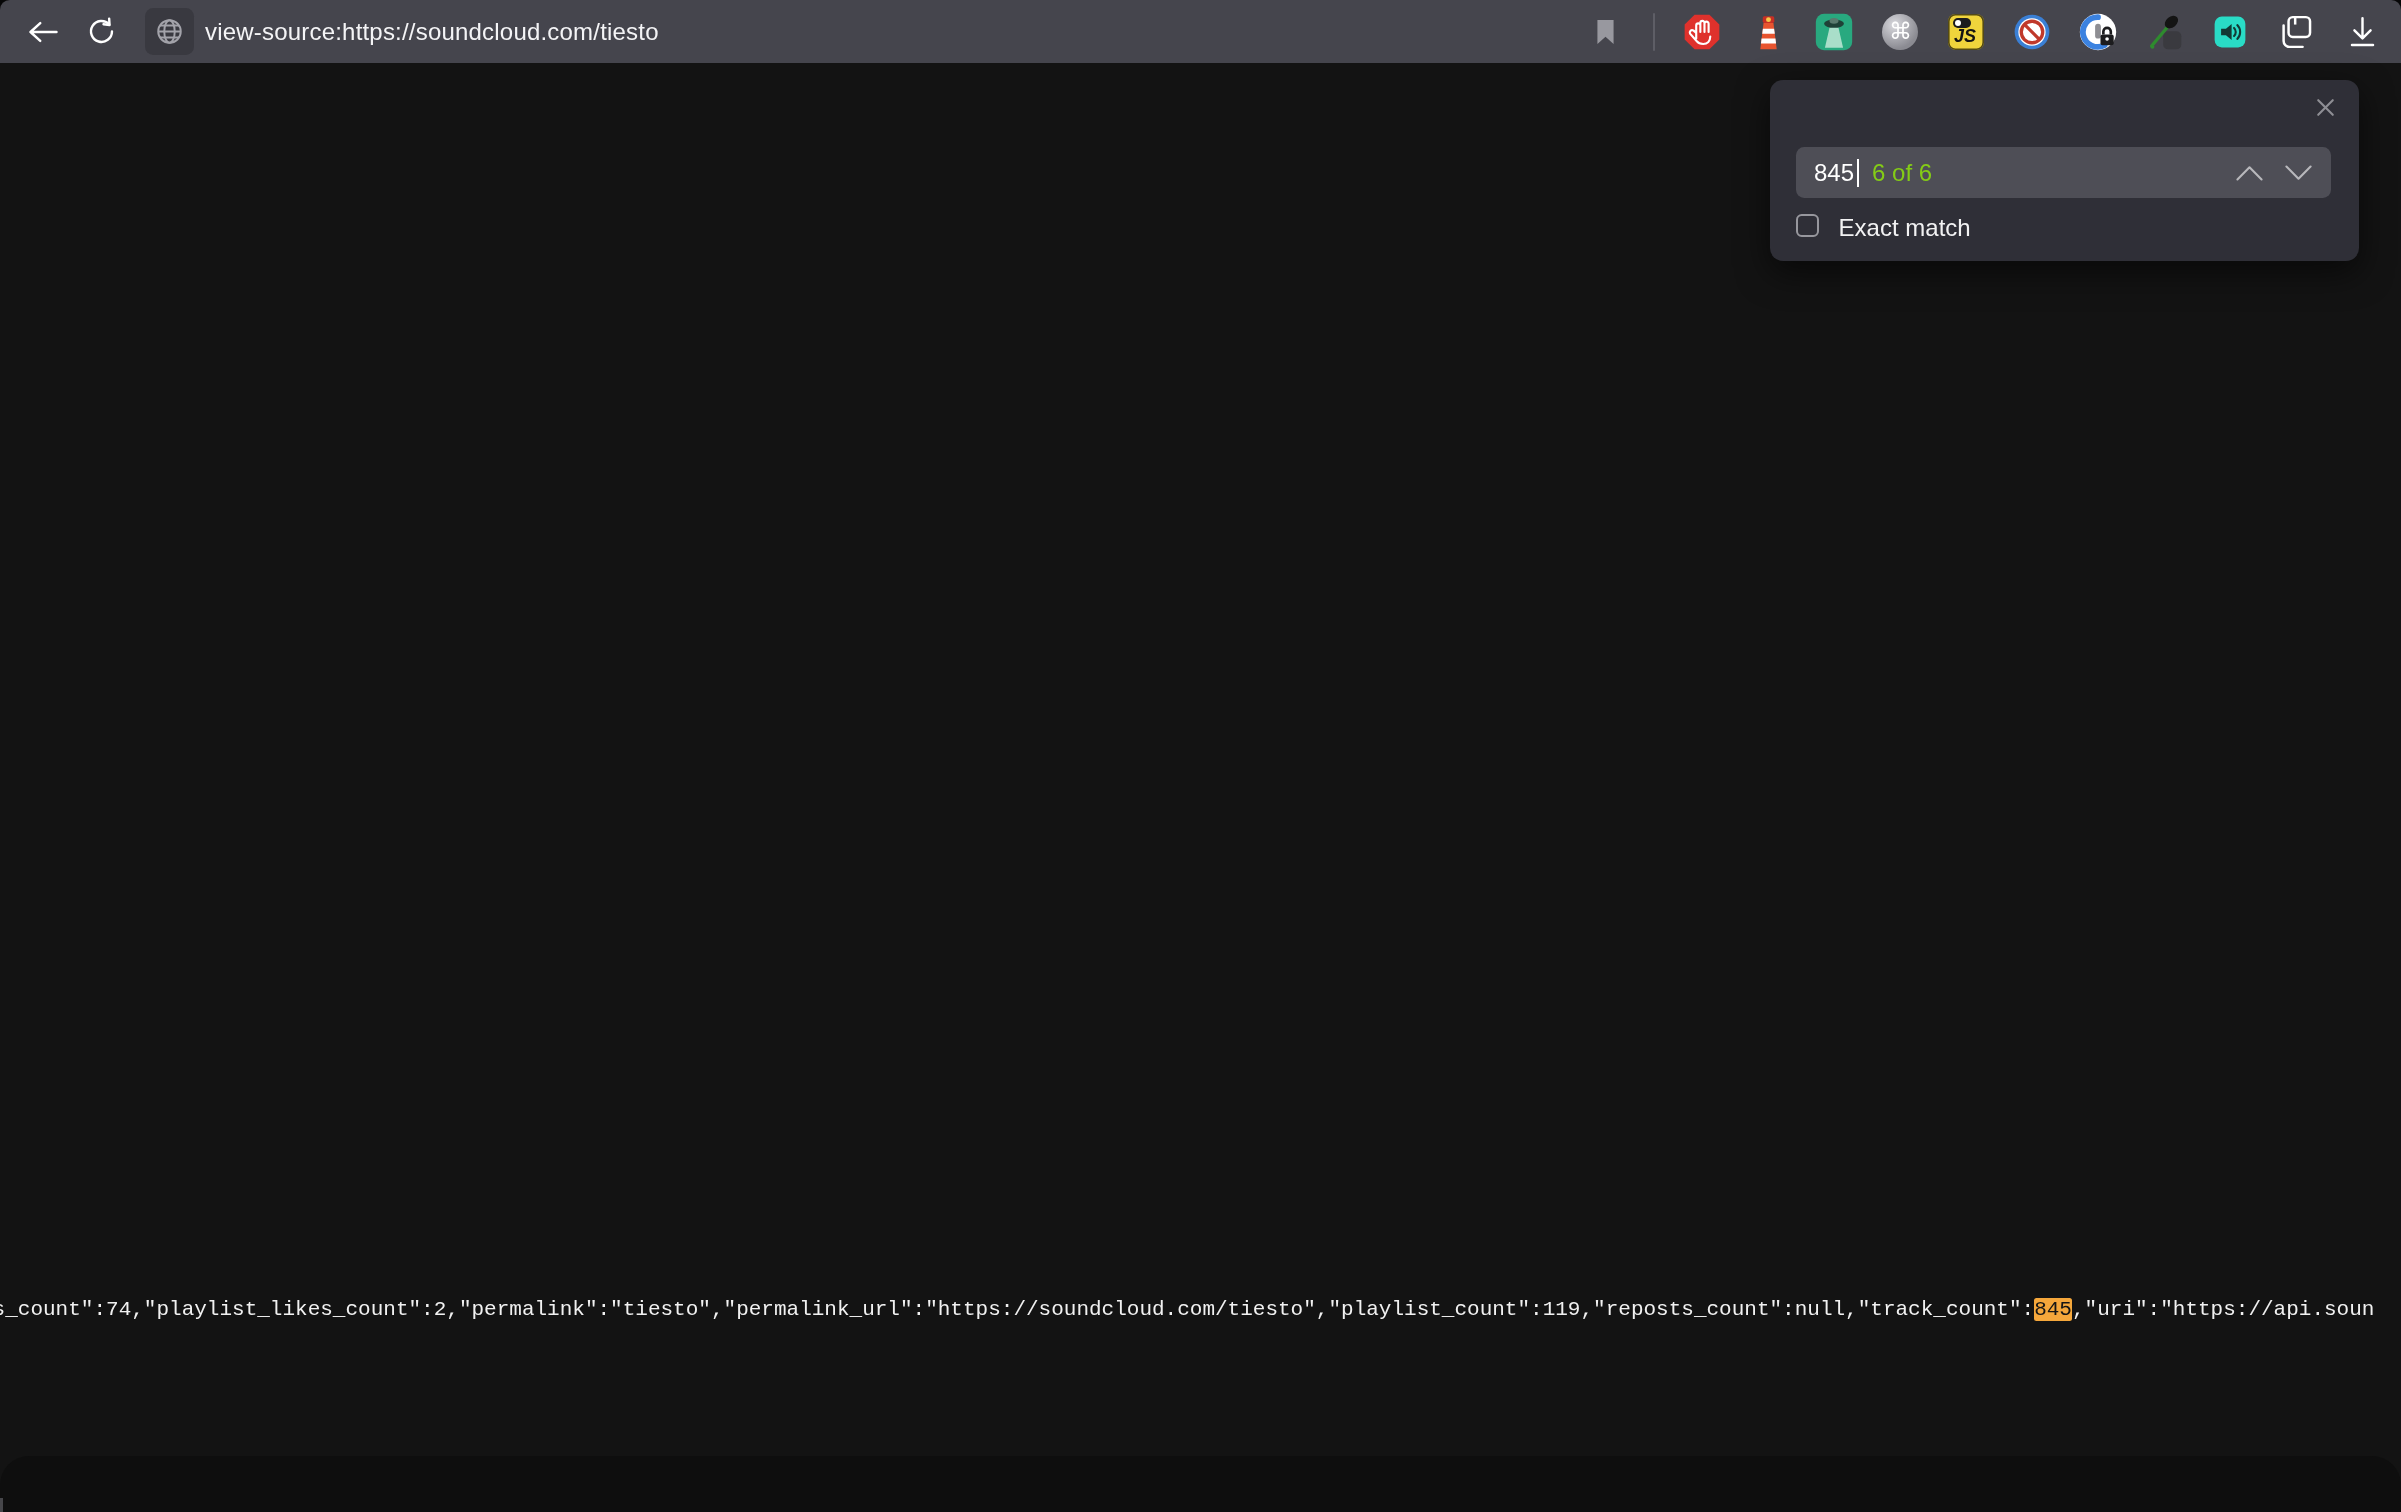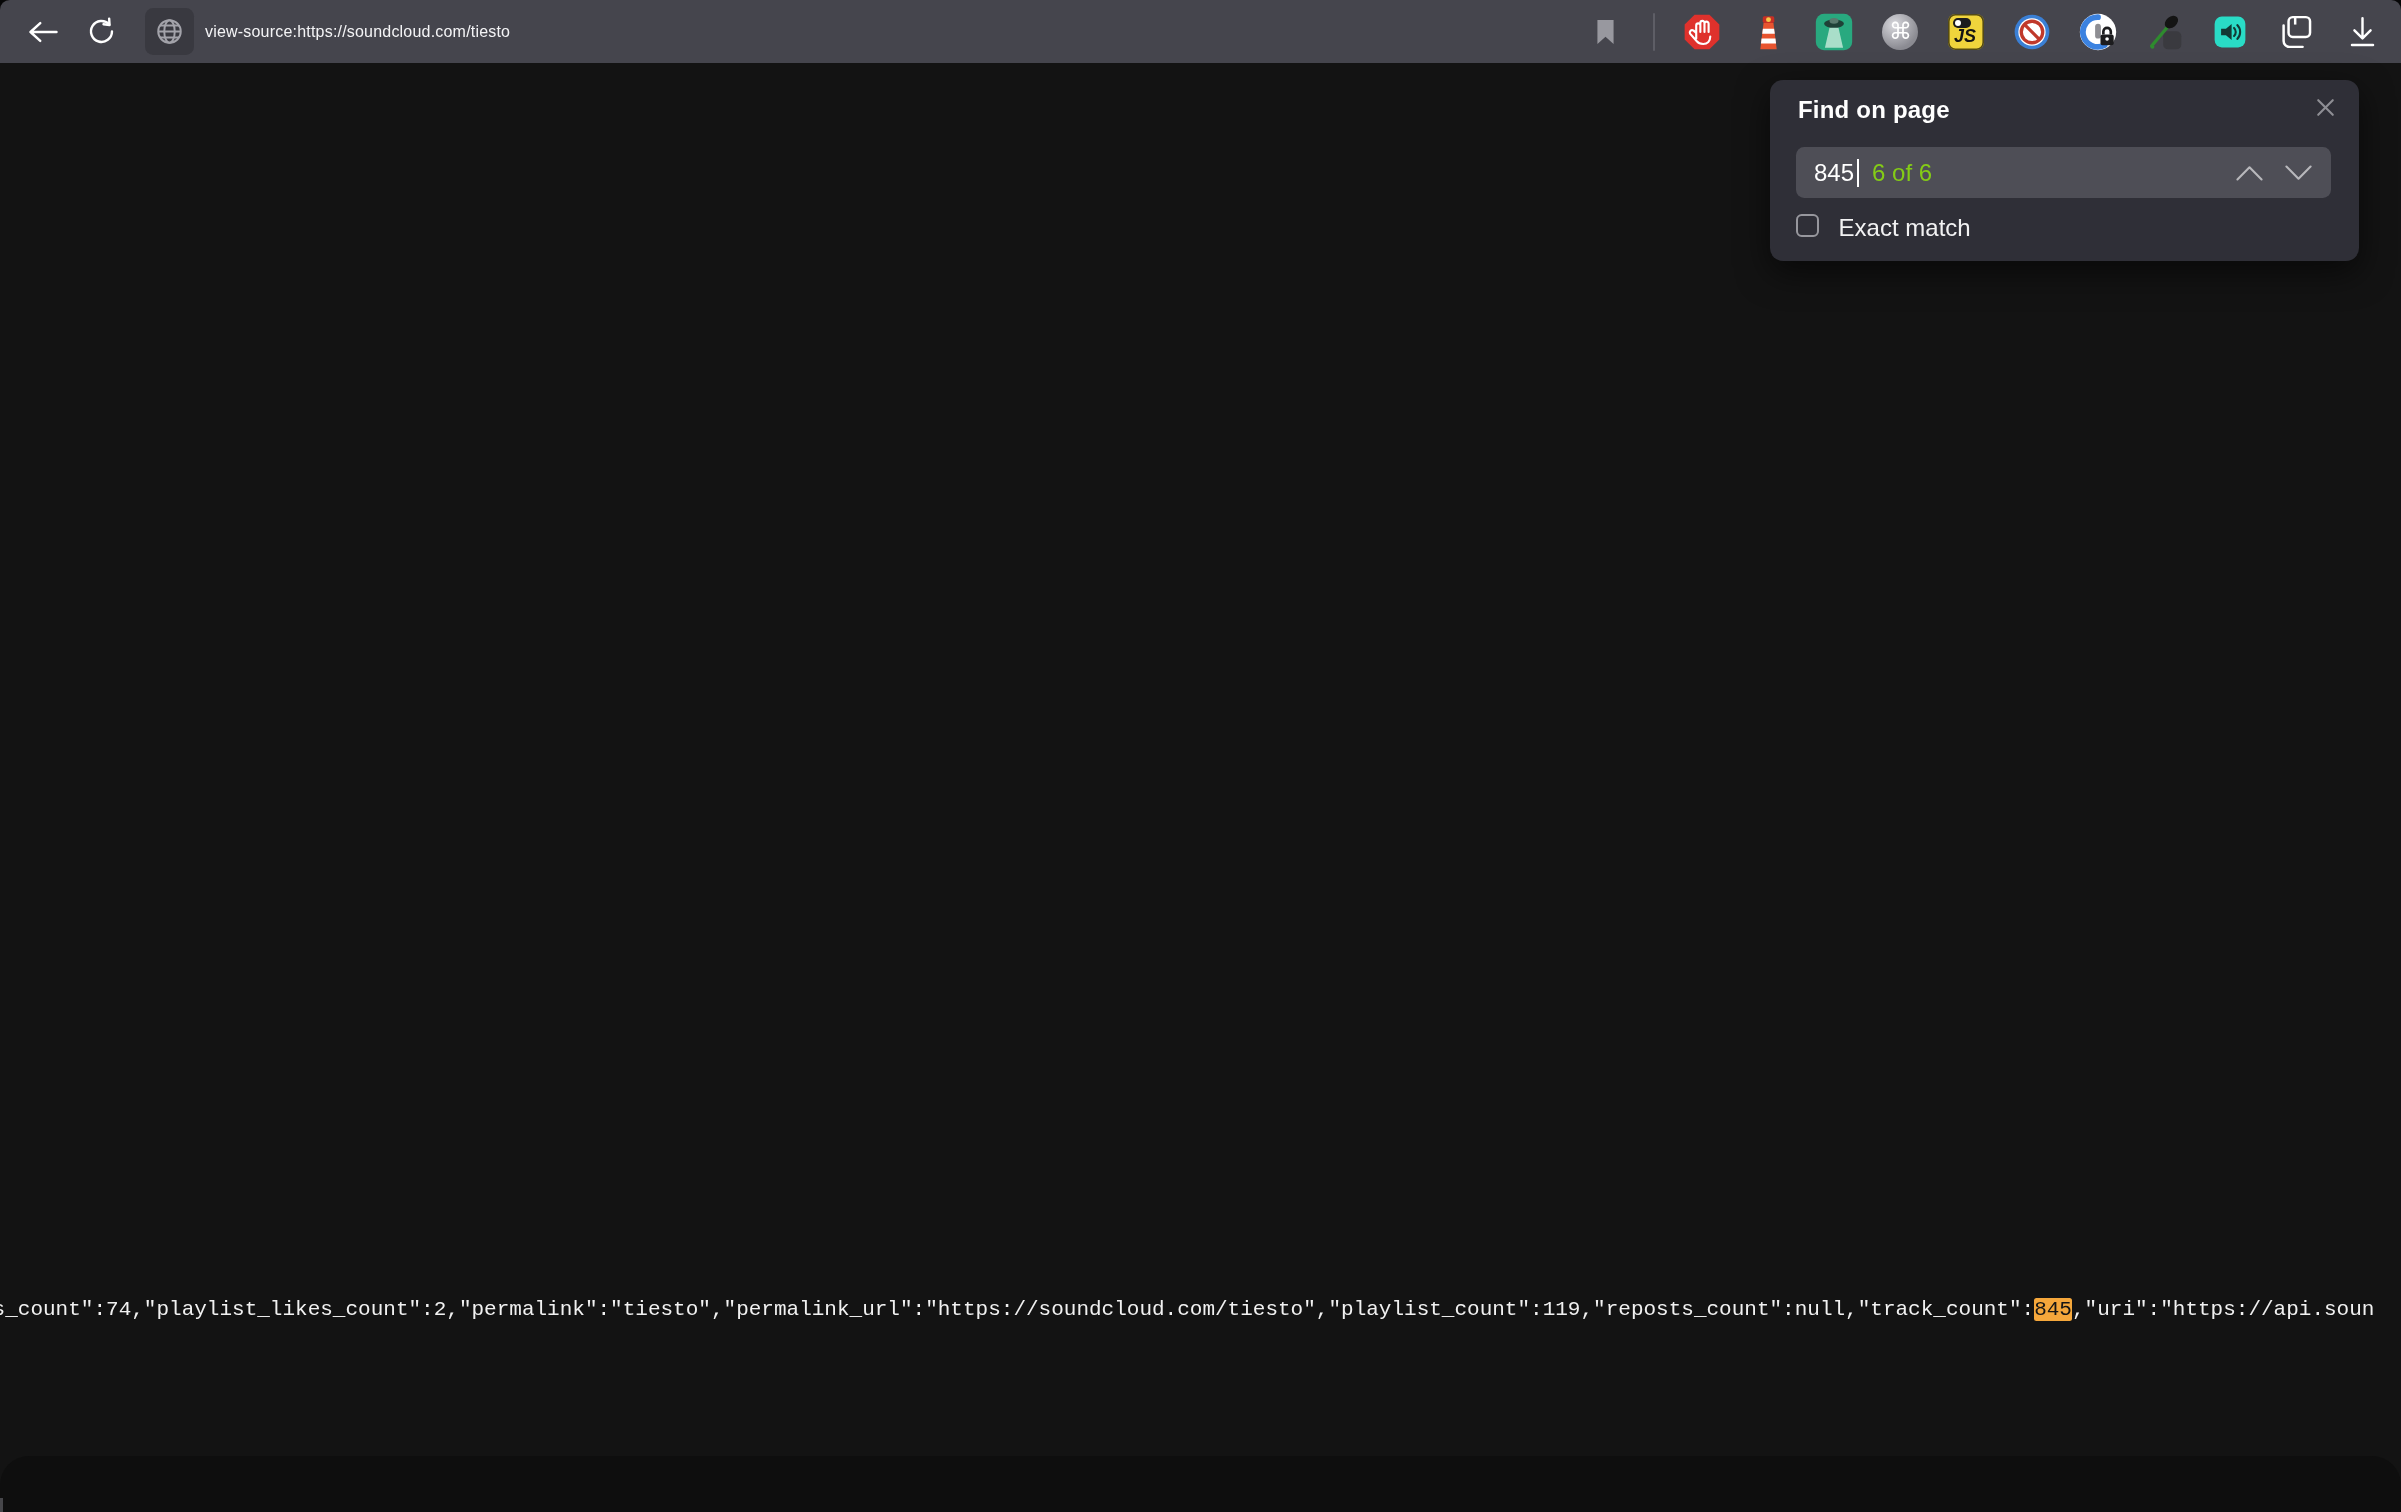--- a/index.html
+++ b/index.html
@@ -15,21 +15,21 @@
 
   
   .toolbar{position:absolute;left:0;top:0;right:0;height:63px;background:#45454d;
            border-radius:9.8px 9.8px 0 0;display:flex;align-items:center;padding:0 19.6px 0 24.5px;
            box-sizing:border-box;}
   .tbtn{display:flex;align-items:center;justify-content:center;width:38px;height:38px;
         flex:0 0 auto;background:none;border:none;padding:0;cursor:pointer;}
   .tbtn svg{display:block;}
   .site-chip{width:49px;height:47px;border-radius:8.2px;background:#393940;display:flex;
              align-items:center;justify-content:center;margin-left:24.5px;flex:0 0 auto;}
-  .url-text{color:#f4f4f6;font-size:16px;font-weight:500;margin-left:11.4px;white-space:nowrap;
+  .url-text{color:#f4f4f6;font-size:24px;font-weight:500;margin-left:11.4px;white-space:nowrap;
             letter-spacing:0.2px;}
   .tb-right{margin-left:auto;display:flex;align-items:center;gap:28px;}
   .divider{width:2.5px;height:38px;background:#5e5e66;border-radius:1.6px;flex:0 0 auto;}
   .ext{width:38px;height:38px;display:flex;align-items:center;justify-content:center;
        flex:0 0 auto;cursor:pointer;}
   .ext svg{display:block;}
   .glyph-circle{width:36px;height:36px;border-radius:50%;
       background:radial-gradient(circle at 35% 30%,#d9d9de,#8b8b92 70%);
       display:flex;align-items:center;justify-content:center;}
   .glyph-circle span{color:#fff;font-size:23px;line-height:1;}
@@ -203,21 +203,20 @@
     </div>
   </div>
 
   <div class="content">
     <div class="source-line"><span>s_count":74,"playlist_likes_count":2,"permalink":"tiesto","permalink_url":"https://soundcloud.com/tiesto","playlist_count":119,"reposts_count":null,"track_count":</span><span class="hl">845</span><span>,"uri":"https://api.soun</span></div>
     <div class="bottom-band"></div>
     <div class="left-tick"></div>
   </div>
 
   <div class="find-panel">
-    <div class="fp-title">Find on page</div>
 
     <button class="fp-close">
       <svg width="21" height="21" viewBox="0 0 26 26">
         <path d="M4 4 L22 22 M22 4 L4 22" stroke="#8e8e94" stroke-width="2.6" stroke-linecap="round"></path>
       </svg>
     </button>
 
     <div class="fp-input">
       <span class="fp-value">845</span>
       <span class="fp-caret"></span>

